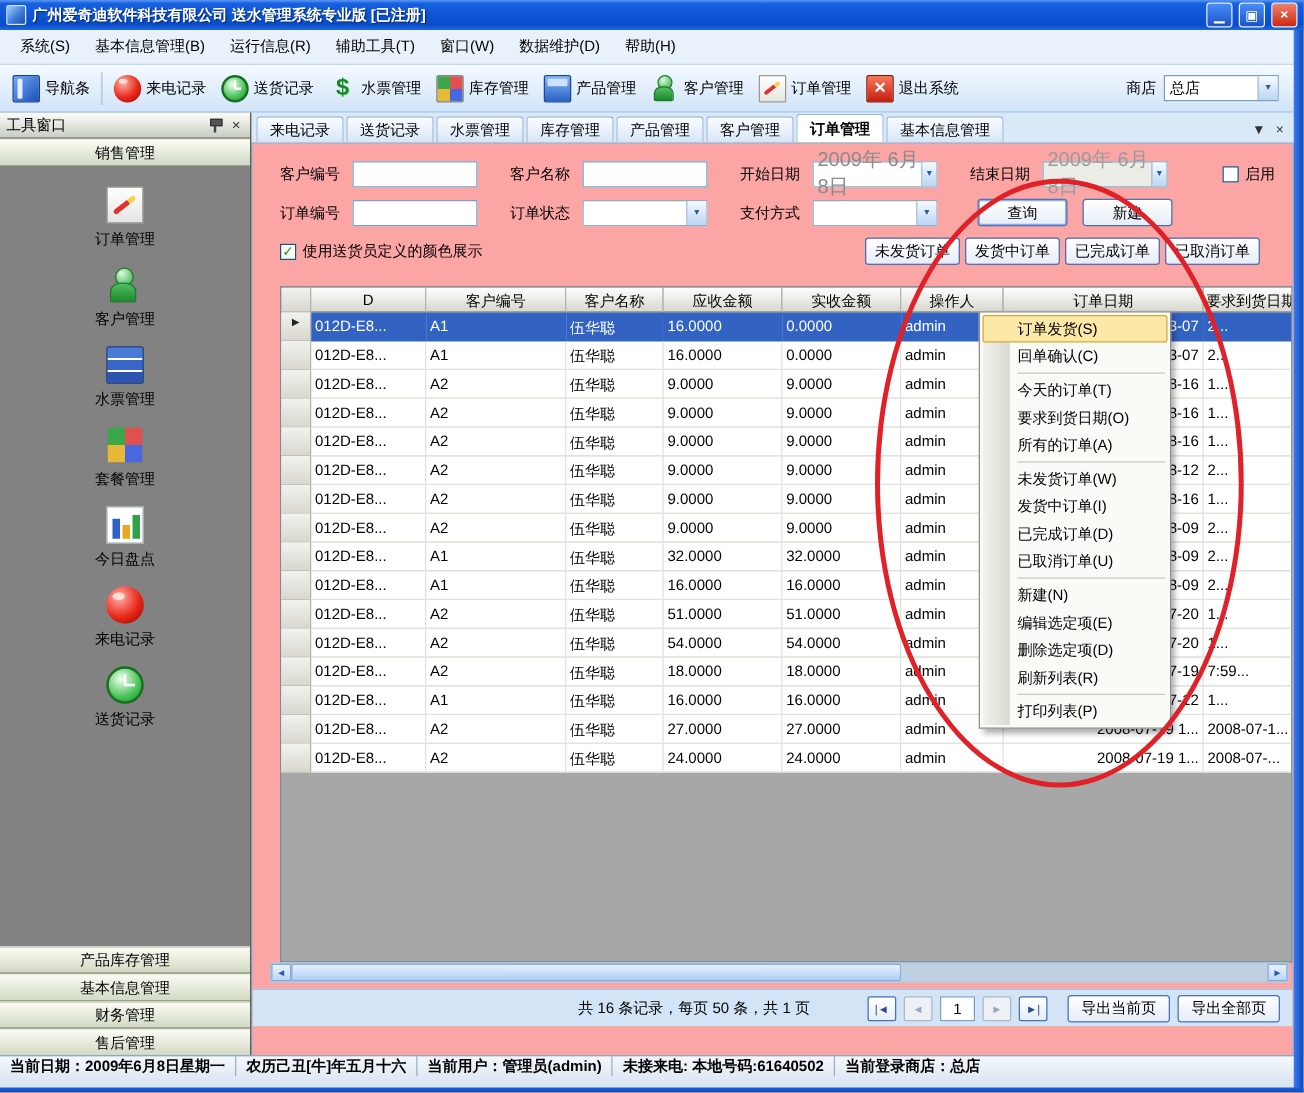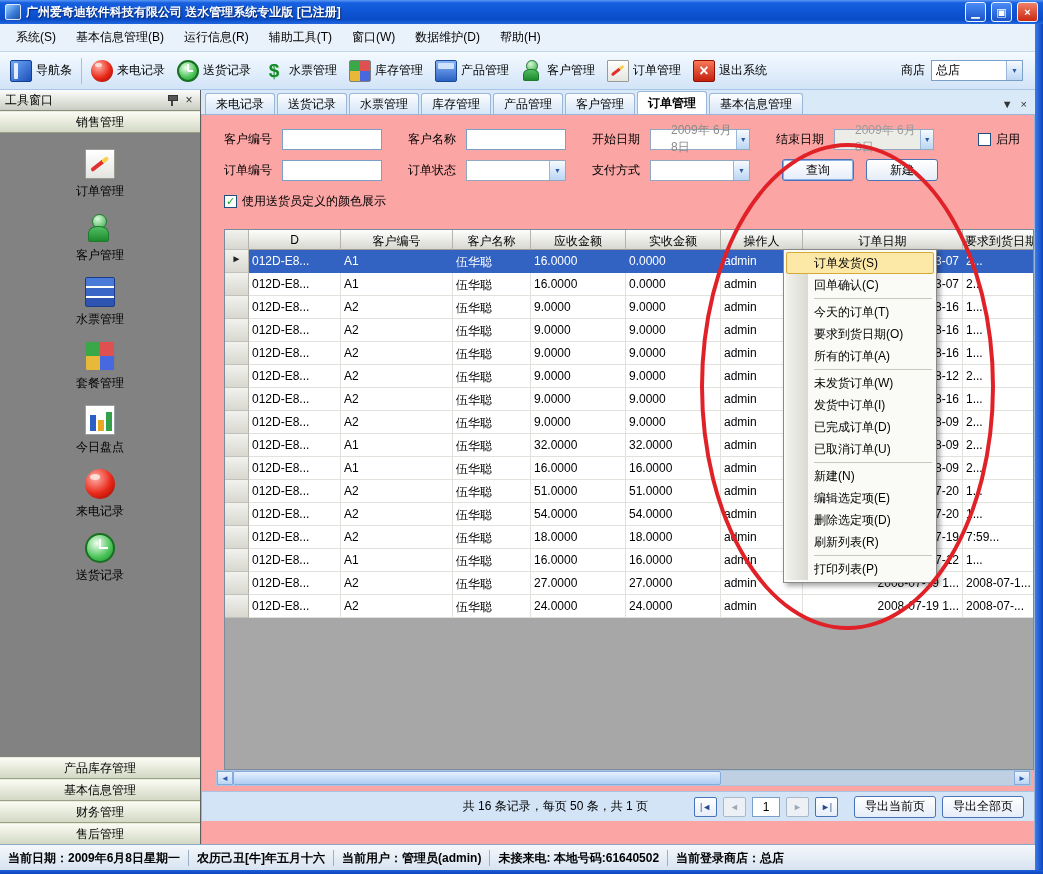--- a/index.html
+++ b/index.html
@@ -87,21 +87,21 @@
   .tab-extra{margin-left:auto;display:flex;gap:8px;align-items:center;padding:0 8px 4px 0;font-size:11px;color:#333;}
   .tab-extra span{cursor:pointer;}
   .content{position:absolute;left:0;top:24px;right:0;bottom:0;background:#fca5a5;border:1px solid #9AB6D8;overflow:hidden;}
 
   
   .filters{padding:12px 0 0 22px;}
   .frow{display:flex;align-items:center;height:24px;margin-bottom:7px;}
   .flabel{width:58px;font-size:12px;color:#000;flex:none;}
   .txt{width:100px;height:21px;border:1px solid #7AA0C8;background:#FFF;font-size:12px;padding:0 3px;}
   .combo,.datebox{width:100px;height:21px;border:1px solid #93A8C0;background:#FFF;display:flex;align-items:center;
-    font-size:12px;color:#8A8A8A;padding-left:20px;cursor:pointer;flex:none;}
+    font-size:16px;color:#8A8A8A;padding-left:3px;cursor:pointer;flex:none;}
   .datebox.disabled{background:#EDEDE8;color:#9A9A9A;}
   .gap26{width:26px;flex:none;}
   .chk{width:13px;height:13px;border:1px solid #1C5180;background:#FFF;display:inline-flex;align-items:center;justify-content:center;flex:none;cursor:pointer;}
   .chk.checked::after{content:"✓";font-size:11px;font-weight:bold;color:#1CA01C;}
   .chklbl{font-size:12px;margin-left:5px;}
   .btn{height:22px;padding:0 10px;font-size:12px;background:linear-gradient(#FFFFFF,#E6EDF8);border:1px solid #4A72B8;border-radius:3px;cursor:pointer;color:#000;}
   .btn.primary{box-shadow:0 0 0 1px #8AB0E8 inset;}
   .status-btn{width:76px;padding:0;margin-left:4px;}
   .sfb{margin-left:auto;margin-right:26px;display:flex;}
 
@@ -128,21 +128,21 @@
     display:flex;align-items:center;font-size:12px;padding:0 10px;gap:6px;justify-content:flex-end;}
   .pg-summary{margin-right:40px;}
   .pg-btn{width:23px;height:20px;border:1px solid #4A72B8;border-radius:2px;background:linear-gradient(#FFF,#E6EEF8);
     font-size:9px;display:flex;align-items:center;justify-content:center;color:#2A4A90;cursor:pointer;flex:none;}
   .pg-btn.disabled{border-color:#AAB8C8;color:#9AA8B8;background:#EDF1F6;cursor:default;}
   .pg-input{width:28px;height:20px;border:1px solid #7AA0C8;text-align:center;font-size:12px;flex:none;}
   .pg-export{margin-left:10px;}
 
   
   .statusbar{position:absolute;left:0;right:0;bottom:3px;height:27px;background:linear-gradient(#F4F8FC,#D6E2F0);
-    border-top:1px solid #8AA8C8;display:flex;align-items:center;font-size:12px;font-weight:bold;padding:0 8px;gap:8px;z-index:39;}
+    border-top:1px solid #8AA8C8;display:flex;font-size:12px;font-weight:bold;padding:0 8px;gap:8px;z-index:39;}
   .st-sep{width:1px;height:16px;background:#9AB0C8;flex:none;}
   .st-seg{white-space:nowrap;}
 
   
   .context-menu{position:absolute;left:783px;top:249px;width:154px;background:#FAFAF7;border:1px solid #8A8A8A;
     box-shadow:3px 3px 5px rgba(0,0,0,.35);z-index:50;padding:2px;font-size:12px;}
   .context-menu::before{content:"";position:absolute;left:2px;top:2px;bottom:2px;width:22px;
     background:linear-gradient(90deg,#F2F2EE,#DADAD2);z-index:0;}
   .cm-item{position:relative;z-index:1;height:22px;display:flex;align-items:center;padding:0 6px 0 28px;cursor:pointer;white-space:nowrap;}
   .cm-item.hl{background:#FCE9A8;border:1px solid #D8A838;border-radius:2px;padding:0 5px 0 27px;}
@@ -330,20 +330,26 @@
             <span></span>
             <span class="dd"></span>
           </div>
           <button class="btn primary" style="margin-left:32px;width:72px;">查询</button>
           <button class="btn" style="margin-left:12px;width:72px;">新建</button>
         </div>
 
         <div class="frow">
           <span class="chk checked"></span>
           <span class="chklbl">使用送货员定义的颜色展示</span>
+          <span class="sfb">
+              <button class="btn status-btn">未发货订单</button>
+              <button class="btn status-btn">发货中订单</button>
+              <button class="btn status-btn">已完成订单</button>
+              <button class="btn status-btn">已取消订单</button>
+            </span>
         </div>
       </div>
 
       <div class="grid">
         <div class="g-head">
             <div class="g-cell g-hcell g-gutter" style="width: 24px;"></div>
             <div class="g-cell g-hcell" style="width: 92px;">D</div>
             <div class="g-cell g-hcell" style="width: 112px;">客户编号</div>
             <div class="g-cell g-hcell" style="width: 78px;">客户名称</div>
             <div class="g-cell g-hcell" style="width: 95px;">应收金额</div>

